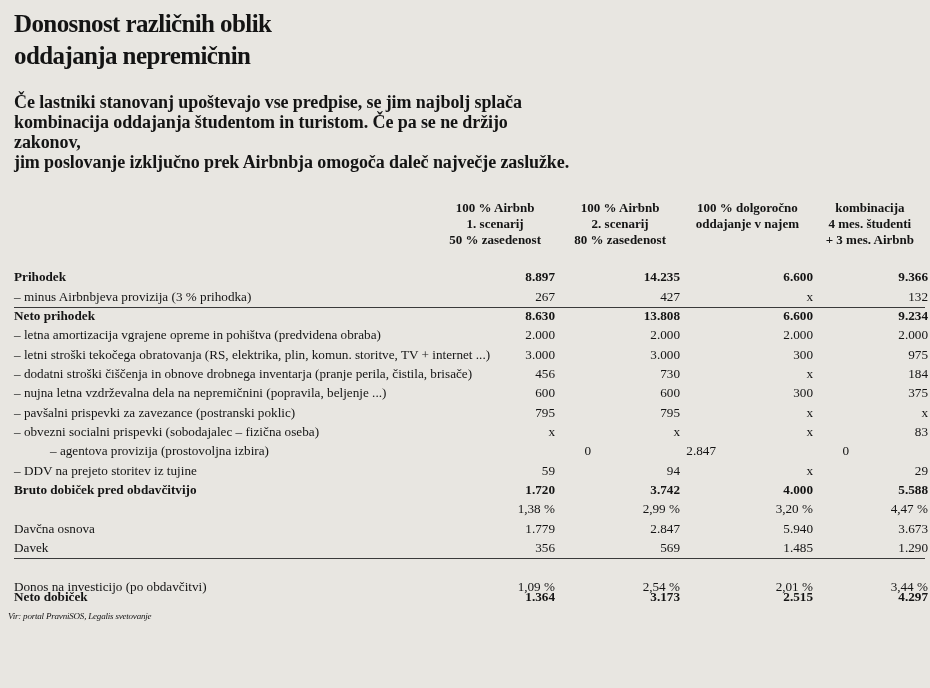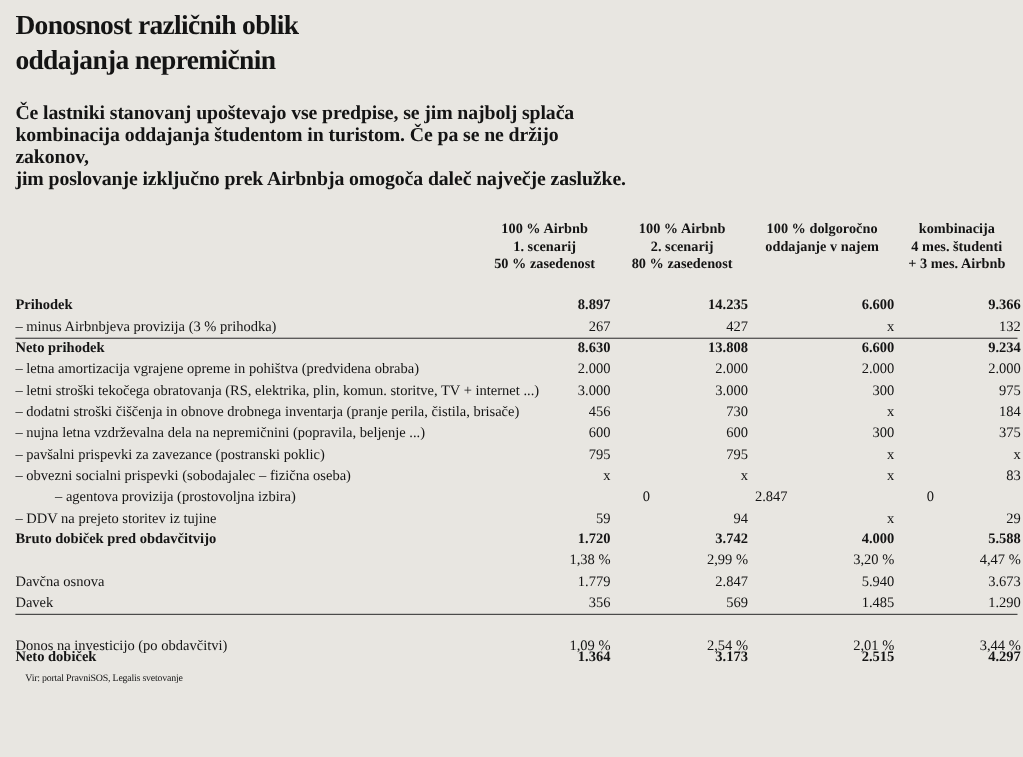--- a/index.html
+++ b/index.html
@@ -36,22 +36,22 @@
   .row .val { position: absolute; top: 0; text-align: right; white-space: nowrap; }
   .v0 { right: 370px; }   
   .v1 { right: 245px; }   
   .v2 { right: 112px; }   
   .v3 { right: -3px; }    
   .rule {
     position: absolute; left: 14px; width: 911px; height: 0;
     border-top: 1.3px solid #3a3a3a;
   }
   .source {
-    position: absolute; left: 23px; top: 611px;
-    font-size: 9px; letter-spacing: -0.2px;
+    position: absolute; left: 8px; top: 611px;
+    font-size: 9px; font-style: italic; letter-spacing: -0.2px;
   }
 </style>
 </head>
 <body>
 
 <h1 class="title">
   <div>Donosnost različnih oblik</div>
   <div>oddajanja nepremičnin</div>
 </h1>
 

